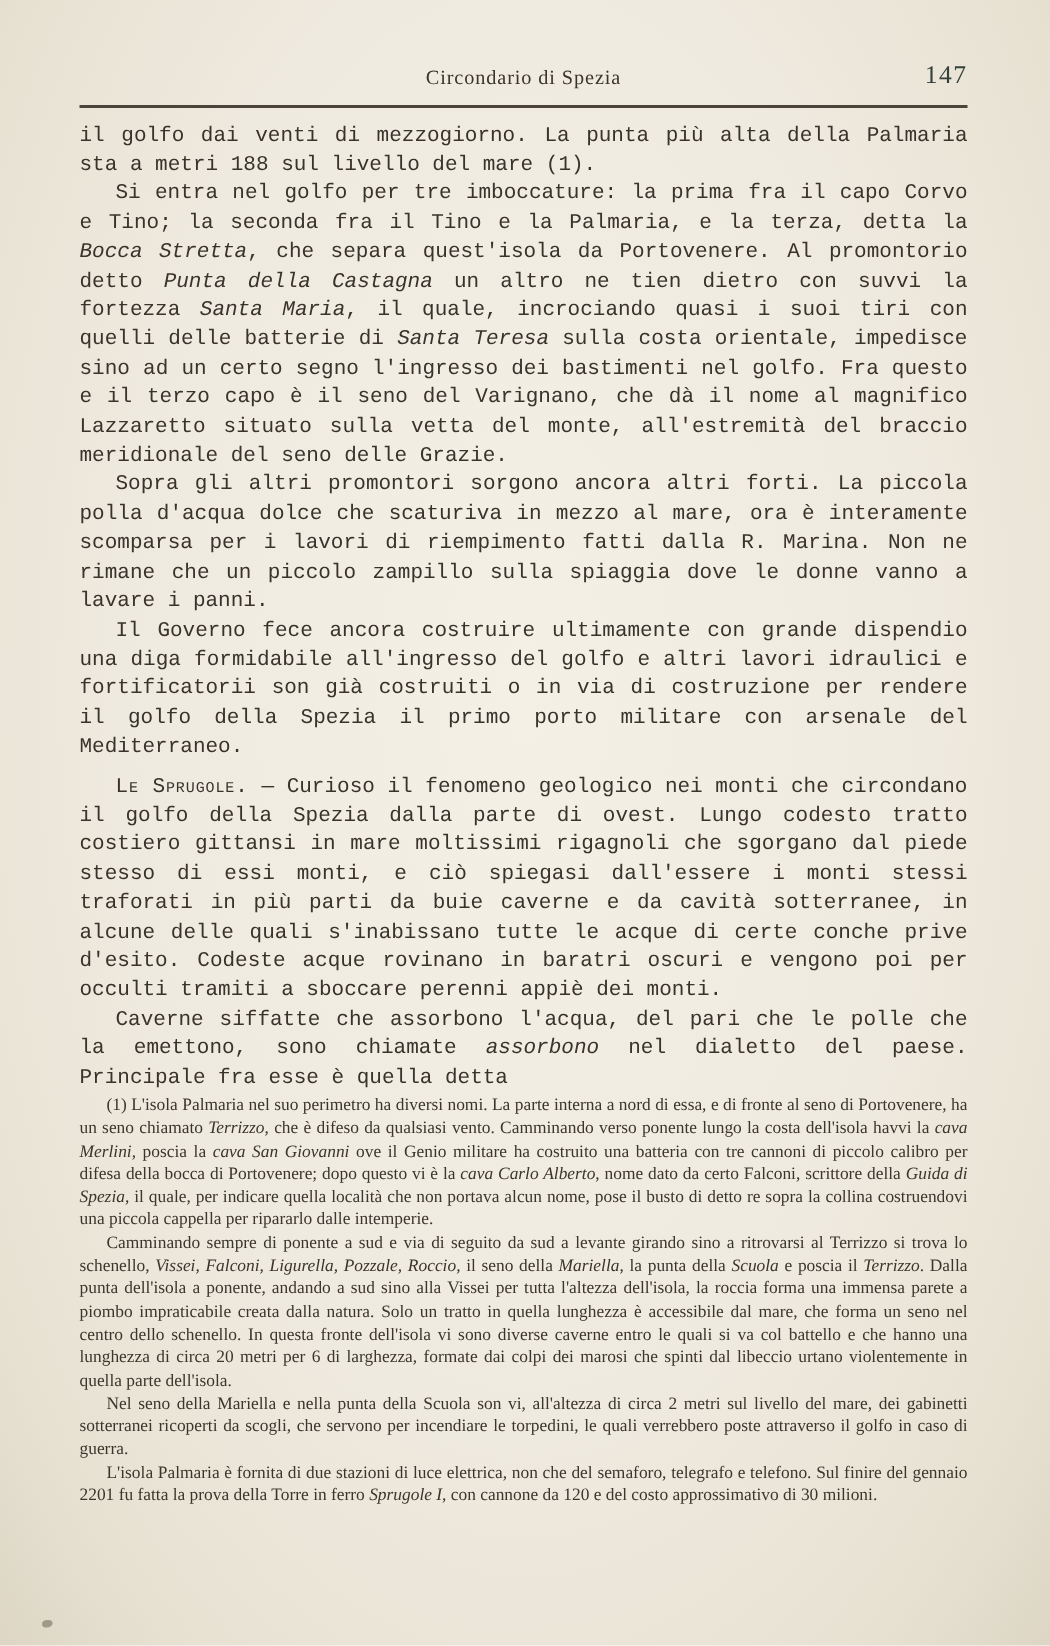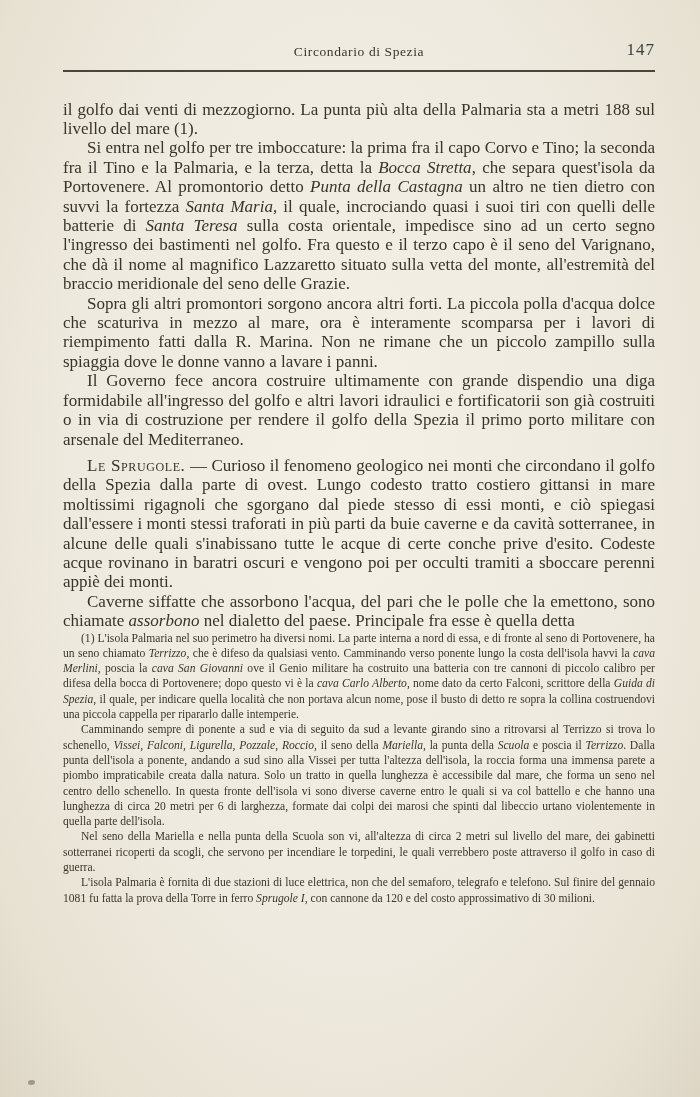--- a/index.html
+++ b/index.html
@@ -9,21 +9,21 @@
     height: 1097px;
     overflow: hidden;
   }
   body {
     background: radial-gradient(ellipse at 50% 42%, #f4f0e6 0%, #efeadf 55%, #e7e1d2 85%, #ddd6c5 100%);
     font-family: "Liberation Serif", "DejaVu Serif", serif;
     color: #38332b;
   }
   .page {
     position: absolute;
-    left: 63px;
+    left: 53px;
     top: 0;
     width: 592px;
     height: 894px;
   }
   .running-head {
     position: relative;
     padding-top: 44px;
     height: 22px;
   }
   .running-head .title {
@@ -42,24 +42,25 @@
     font-size: 17px;
     letter-spacing: 1px;
     color: #33413a;
   }
   .head-rule {
     margin-top: 4px;
     height: 1.6px;
     background: #4a443a;
   }
   .body-text {
-    margin-top: 28px;
-    font-size: 17px;
+    margin-top: 10px;
+    font-size: 14px;
     line-height: 19.4px;
     text-align: justify;
+    font-family: Liberation Mono, monospace;
   }
   .body-text p.para {
     margin: 0;
     text-indent: 0;
   }
   .body-text p.para.indent {
     text-indent: 24px;
   }
   .body-text p.para.space {
     margin-top: 7px;
@@ -107,18 +108,18 @@
       <p class="para indent"><span>Sopra gli altri promontori sorgono ancora altri forti. La piccola polla d'acqua dolce che scaturiva in mezzo al mare, ora è interamente scomparsa per i lavori di riempimento fatti dalla R. Marina. Non ne rimane che un piccolo zampillo sulla spiaggia dove le donne vanno a lavare i panni.</span></p>
       <p class="para indent"><span>Il Governo fece ancora costruire ultimamente con grande dispendio una diga formidabile all'ingresso del golfo e altri lavori idraulici e fortificatorii son già costruiti o in via di costruzione per rendere il golfo della Spezia il primo porto militare con arsenale del Mediterraneo.</span></p>
       <p class="para indent space"><span class="sc">Le Sprugole.</span><span> — Curioso il fenomeno geologico nei monti che circondano il golfo della Spezia dalla parte di ovest. Lungo codesto tratto costiero gittansi in mare moltissimi rigagnoli che sgorgano dal piede stesso di essi monti, e ciò spiegasi dall'essere i monti stessi traforati in più parti da buie caverne e da cavità sotterranee, in alcune delle quali s'inabissano tutte le acque di certe conche prive d'esito. Codeste acque rovinano in baratri oscuri e vengono poi per occulti tramiti a sboccare perenni appiè dei monti.</span></p>
       <p class="para indent"><span>Caverne siffatte che assorbono l'acqua, del pari che le polle che la emettono, sono chiamate </span><span class="it">assorbono</span><span> nel dialetto del paese. Principale fra esse è quella detta</span></p>
     </div>
 
   <div class="footnote">
       <p class="para indent"><span>(1) L'isola Palmaria nel suo perimetro ha diversi nomi. La parte interna a nord di essa, e di fronte al seno di Portovenere, ha un seno chiamato </span><span class="it">Terrizzo</span><span>, che è difeso da qualsiasi vento. Camminando verso ponente lungo la costa dell'isola havvi la </span><span class="it">cava Merlini</span><span>, poscia la </span><span class="it">cava San Giovanni</span><span> ove il Genio militare ha costruito una batteria con tre cannoni di piccolo calibro per difesa della bocca di Portovenere; dopo questo vi è la </span><span class="it">cava Carlo Alberto</span><span>, nome dato da certo Falconi, scrittore della </span><span class="it">Guida di Spezia</span><span>, il quale, per indicare quella località che non portava alcun nome, pose il busto di detto re sopra la collina costruendovi una piccola cappella per ripararlo dalle intemperie.</span></p>
       <p class="para indent"><span>Camminando sempre di ponente a sud e via di seguito da sud a levante girando sino a ritrovarsi al Terrizzo si trova lo schenello, </span><span class="it">Vissei, Falconi, Ligurella, Pozzale, Roccio</span><span>, il seno della </span><span class="it">Mariella</span><span>, la punta della </span><span class="it">Scuola</span><span> e poscia il </span><span class="it">Terrizzo</span><span>. Dalla punta dell'isola a ponente, andando a sud sino alla Vissei per tutta l'altezza dell'isola, la roccia forma una immensa parete a piombo impraticabile creata dalla natura. Solo un tratto in quella lunghezza è accessibile dal mare, che forma un seno nel centro dello schenello. In questa fronte dell'isola vi sono diverse caverne entro le quali si va col battello e che hanno una lunghezza di circa 20 metri per 6 di larghezza, formate dai colpi dei marosi che spinti dal libeccio urtano violentemente in quella parte dell'isola.</span></p>
       <p class="para indent"><span>Nel seno della Mariella e nella punta della Scuola son vi, all'altezza di circa 2 metri sul livello del mare, dei gabinetti sotterranei ricoperti da scogli, che servono per incendiare le torpedini, le quali verrebbero poste attraverso il golfo in caso di guerra.</span></p>
-      <p class="para indent"><span>L'isola Palmaria è fornita di due stazioni di luce elettrica, non che del semaforo, telegrafo e telefono. Sul finire del gennaio 1081 fu fatta la prova della Torre in ferro </span><span class="it">Sprugole I</span><span>, con cannone da 120 e del costo approssimativo di 30 milioni.</span></p>
+      <p class="para indent"><span>L'isola Palmaria è fornita di due stazioni di luce elettrica, non che del semaforo, telegrafo e telefono. Sul finire del gennaio 2201 fu fatta la prova della Torre in ferro </span><span class="it">Sprugole I</span><span>, con cannone da 120 e del costo approssimativo di 30 milioni.</span></p>
     </div>
 
 </div>
 
 <div class="bottom-speck"></div>
 
 </body></html>

